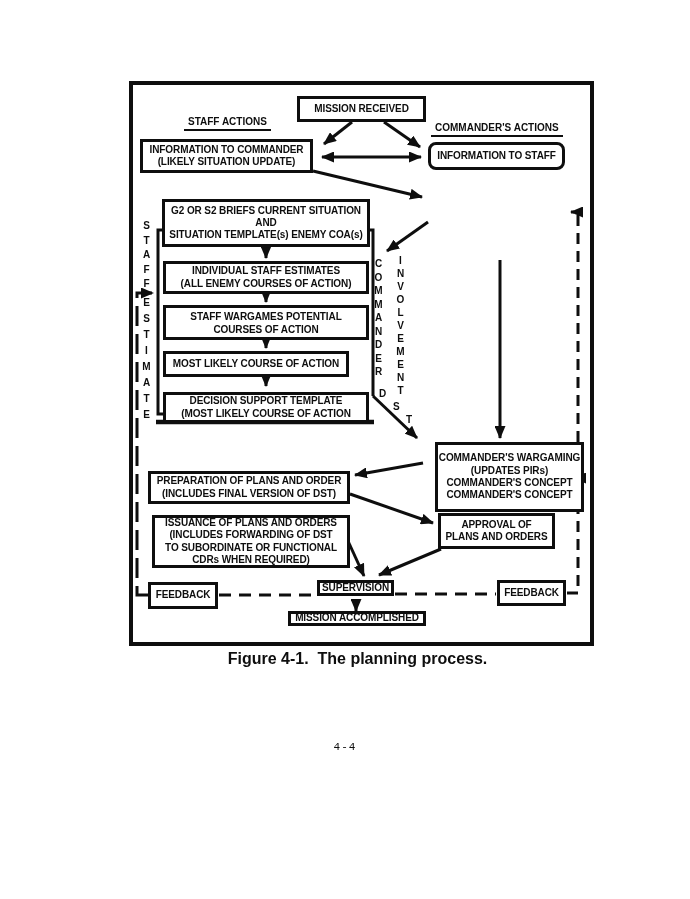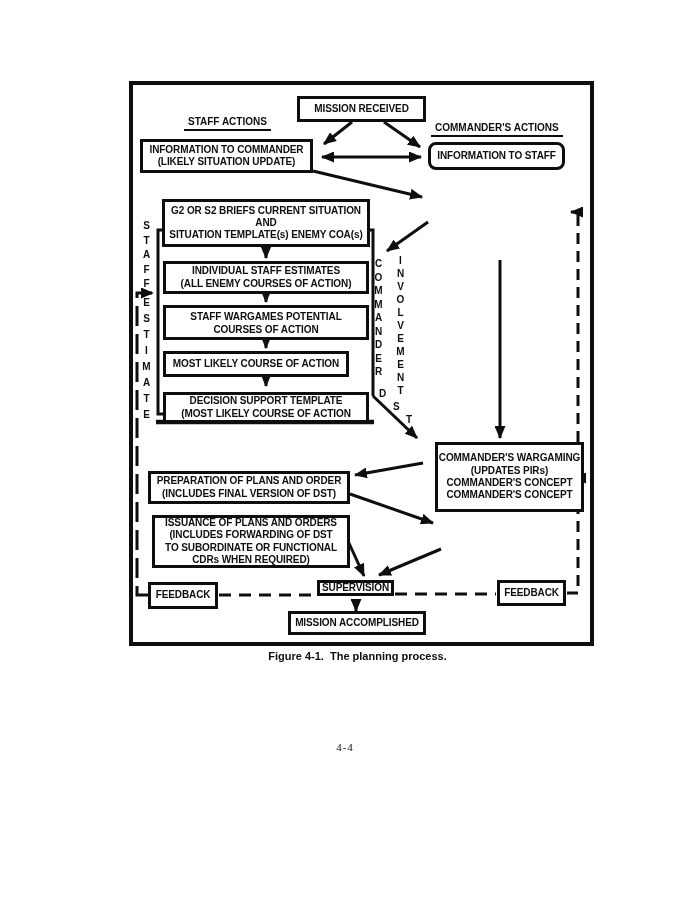--- a/index.html
+++ b/index.html
@@ -21,23 +21,23 @@
   .heading{
     position:absolute;z-index:3;font-weight:bold;font-size:10px;white-space:nowrap;
     border-bottom:2.5px solid #0e0e0e;padding:0 4px 2px 4px;letter-spacing:0;
   }
   .vcol{
     position:absolute;z-index:4;writing-mode:vertical-rl;text-orientation:upright;
     font-weight:bold;font-size:10px;line-height:1;white-space:nowrap;
   }
   .dst-letter{position:absolute;z-index:4;font-weight:bold;font-size:10px;}
   .caption{position:absolute;left:129px;top:650px;width:457px;text-align:center;
-    font-weight:bold;font-size:11px;z-index:3;white-space:pre;}
+    font-weight:bold;font-size:16px;z-index:3;white-space:pre;}
   .pageno{position:absolute;left:0;top:741px;width:690px;text-align:center;
-    font-family:Liberation Serif, serif;font-size:11px;
+    font-family:Liberation Mono, monospace;font-size:11px;
     letter-spacing:1px;z-index:3;}
 </style>
 </head>
 <body>
 
 <div class="page">
 
   <div class="fig-border"></div>
 
   <svg class="wires" width="690" height="899" viewBox="0 0 690 899">
@@ -147,34 +147,38 @@
     <div class="box-line">(INCLUDES FINAL VERSION OF DST)</div>
   </div>
 
   <div class="box" style="left:152px;top:515px;width:198px;height:53px;">
     <div class="box-line">ISSUANCE OF PLANS AND ORDERS</div>
     <div class="box-line">(INCLUDES FORWARDING OF DST</div>
     <div class="box-line">TO SUBORDINATE OR FUNCTIONAL</div>
     <div class="box-line">CDRs WHEN REQUIRED)</div>
   </div>
 
+  <div class="box" style="left:438px;top:513px;width:117px;height:36px;">
+    <div class="box-line">APPROVAL OF</div>
+    <div class="box-line">PLANS AND ORDERS</div>
+  </div>
 
   <div class="box" style="left:148px;top:582px;width:70px;height:27px;">
     <div class="box-line">FEEDBACK</div>
   </div>
 
   <div class="box" style="left:317px;top:580px;width:77px;height:16px;">
     <div class="box-line">SUPERVISION</div>
   </div>
 
   <div class="box" style="left:497px;top:580px;width:69px;height:26px;">
     <div class="box-line">FEEDBACK</div>
   </div>
 
-  <div class="box" style="left:288px;top:611px;width:138px;height:24px;">
+  <div class="box" style="left:288px;top:611px;width:138px;height:15px;">
     <div class="box-line">MISSION ACCOMPLISHED</div>
   </div>
 
   <div class="vcol" style="left:141px;top:220px;letter-spacing:3.5px;">STAFF</div>
   <div class="vcol" style="left:141px;top:297px;letter-spacing:5px;">ESTIMATE</div>
   <div class="vcol" style="left:373px;top:258px;letter-spacing:2.5px;">COMMANDER</div>
   <div class="vcol" style="left:395px;top:255px;letter-spacing:2px;">INVOLVEMENT</div>
   <div class="dst-letter" style="left:379px;top:388px;">D</div>
   <div class="dst-letter" style="left:393px;top:401px;">S</div>
   <div class="dst-letter" style="left:406px;top:414px;">T</div>

